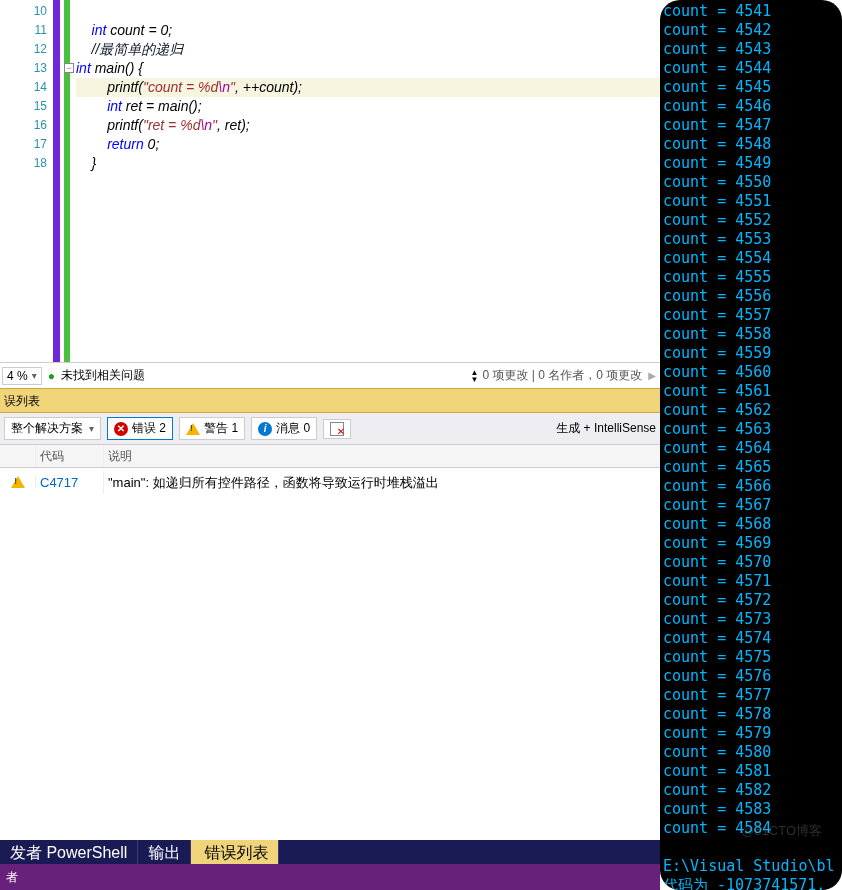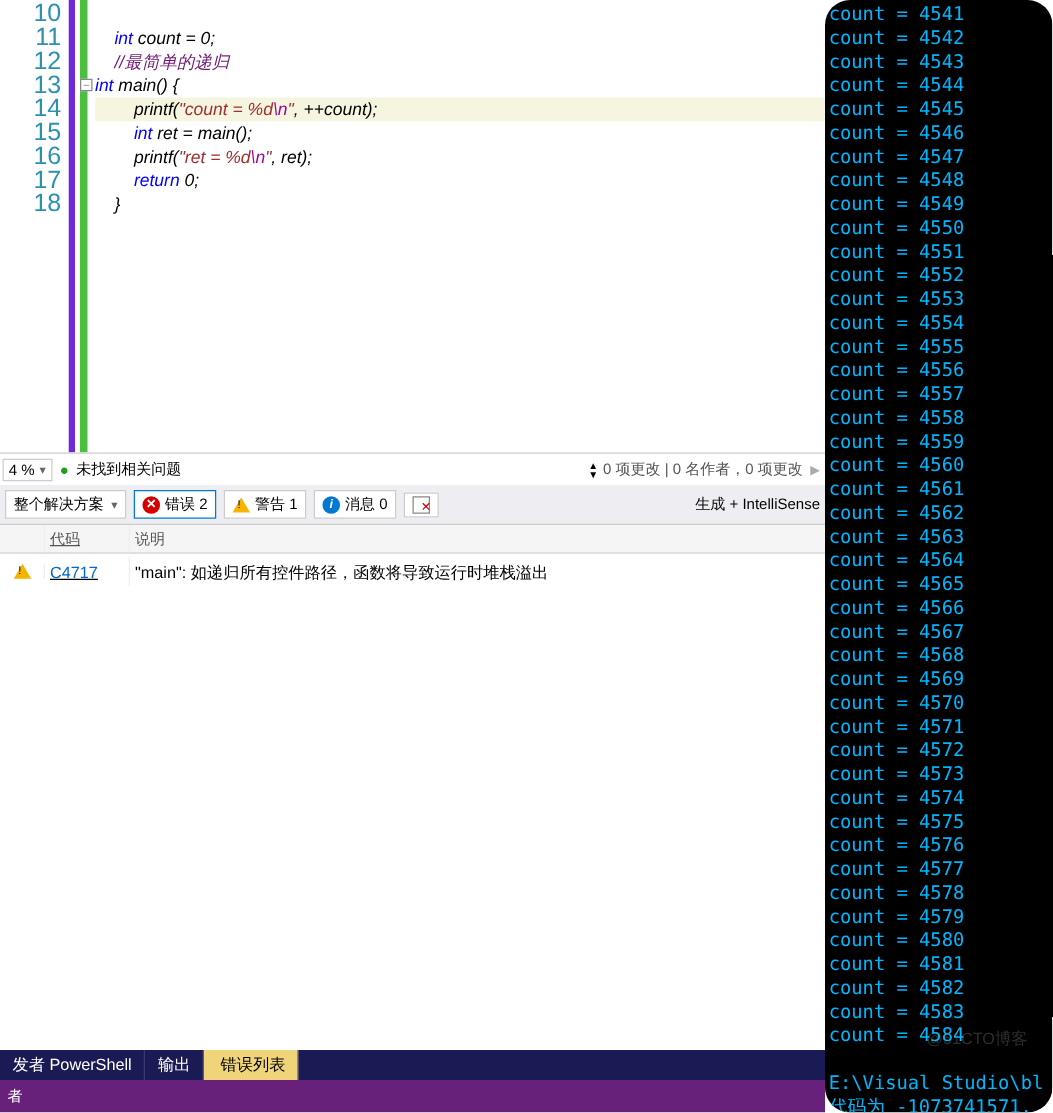--- a/index.html
+++ b/index.html
@@ -5,29 +5,29 @@
 * { margin: 0; padding: 0; box-sizing: border-box; font-family: "Microsoft YaHei", "Segoe UI", Tahoma, sans-serif; }
 body { width: 842px; height: 890px; overflow: hidden; background: #fff; position: relative; }
 
 
 .main-area { display: flex; height: 890px; }
 .left-pane { flex: 0 0 660px; display: flex; flex-direction: column; background: #fff; }
 .right-pane { flex: 1; background: #000; overflow: hidden; position: relative; border-radius: 20px; }
 
 
 .editor { flex: 0 0 auto; display: flex; height: 362px; background: #fff; }
-.gutter { width: 60px; background: #fff; color: #2b91af; text-align: right; padding-right: 6px; font-family: Consolas, "Courier New", monospace; font-size: 20px; line-height: 19px; padding-top: 2px; border-right: 5px solid #6d28d9; }
+.gutter { width: 60px; background: #fff; color: #2b91af; text-align: right; padding-right: 6px; font-family: Consolas, "Courier New", monospace; font-size: 12px; line-height: 19px; padding-top: 2px; border-right: 7px solid #6d28d9; }
 .gutter div { height: 19px; }
 .marker-strip { width: 10px; background: #fff; border-right: 6px solid #4abf40; }
 .code { flex: 1; font-family: Consolas, "Courier New", monospace; font-size: 14px; line-height: 19px; padding-top: 2px; padding-left: 6px; white-space: pre; position: relative; }
 .code-line { height: 19px; position: relative; font-style: italic; }
 .kw { color: #0000ff; }
 .str { color: #a03030; }
 .esc { color: #a000a0; }
-.cmt { color: #701a75; }
+.cmt { color: #0f172a; }
 .highlight-line { background: #f5f5e0; }
 .collapse-box { position: absolute; left: -12px; top: 4px; width: 10px; height: 10px; border: 1px solid #888; font-size: 9px; line-height: 8px; text-align: center; color: #888; background: #fff; }
 .collapse-box::before { content: "−"; }
 
 
 .status-bar { height: 26px; background: #fff; border-top: 1px solid #ccc; display: flex; align-items: center; font-size: 12px; color: #000; }
 .status-left { display: flex; align-items: center; padding-left: 2px; }
 .zoom-dd { background: #fff; border: 1px solid #ccc; padding: 1px 4px; display: flex; align-items: center; }
 .zoom-dd::after { content: "▾"; font-size: 10px; margin-left: 4px; color: #666; }
 .check-icon { color: #1e9e1e; margin: 0 6px; font-weight: bold; }
@@ -43,30 +43,30 @@
 .pill { border: 1px solid #ccc; background: #fff; padding: 2px 6px; display: flex; align-items: center; gap: 4px; }
 .pill.sel { border: 1px solid #007acc; }
 .ico-err { display: inline-block; width: 14px; height: 14px; border-radius: 50%; background: #d40000; color: #fff; text-align: center; line-height: 14px; font-size: 10px; font-weight: bold; }
 .ico-warn { display: inline-block; width: 0; height: 0; border-left: 7px solid transparent; border-right: 7px solid transparent; border-bottom: 12px solid #f5b400; position: relative; }
 .ico-warn span { position: absolute; left: -3px; top: 0; font-size: 9px; color: #000; }
 .ico-info { display: inline-block; width: 14px; height: 14px; border-radius: 50%; background: #0078d4; color: #fff; text-align: center; line-height: 14px; font-size: 10px; font-weight: bold; font-style: italic; }
 .ico-clear { display: inline-block; width: 14px; height: 14px; background: #fff; border: 1px solid #888; position: relative; }
 .ico-clear::after { content: "✕"; color: #c00; font-size: 10px; position: absolute; right: -2px; bottom: -2px; }
 .errlist-header { height: 23px; background: #f5f5f5; border-bottom: 1px solid #ccc; display: flex; font-size: 12px; color: #555; }
 .col-icon { width: 36px; border-right: 1px solid #eee; }
-.col-code { width: 68px; padding-left: 4px; border-right: 1px solid #eee; line-height: 23px; text-decoration: underline; }
+.col-code { width: 68px; padding-left: 4px; border-right: 1px solid #eee; line-height: 23px; }
 .col-desc { flex: 1; padding-left: 4px; line-height: 23px; }
 .errlist-body { flex: 1; background: #fff; font-size: 13px; }
 .err-row { display: flex; height: 28px; align-items: center; }
 .err-row .col-icon { display: flex; justify-content: center; align-items: center; }
 .err-row .col-code a { color: #0066cc; text-decoration: none; }
 .err-row .col-desc { color: #000; }
 
 
-.bottom-tabs { height: 24px; background: #1a1a55; color: #fff; display: flex; align-items: stretch; font-size: 13px; }
+.bottom-tabs { height: 24px; background: #1a1a55; color: #fff; display: flex; align-items: stretch; font-size: 16px; }
 .btab { padding: 3px 10px; border-right: 1px solid #3a3a75; }
 .btab.active { background: #f0d47a; color: #000; padding-left: 13px; }
 .statusbar-2 { height: 26px; background: #68217a; color: #fff; font-size: 12px; padding-left: 6px; line-height: 26px; }
 .console { padding: 2px 4px 2px 3px; font-family: Consolas, "SimSun", monospace; font-size: 15px; line-height: 19px; color: #00b7ff; background: #000; white-space: pre; }
 
 
 .watermark { position: absolute; right: 20px; bottom: 50px; font-size: 13px; color: rgba(128,128,128,.35); pointer-events: none; }
 </style>
 </head>
 <body>
@@ -101,20 +101,21 @@
       <div class="status-right">
         <span class="upd-arrows">
             <span>▲</span>
             <span>▼</span>
           </span>
         <span>0 项更改 | 0 名作者，0 项更改</span>
         <span class="nav-tri">▶</span>
       </div>
     </div>
 
+    <div class="errlist-title">误列表</div>
     <div class="errlist-toolbar">
       <div class="combo">
           <span>整个解决方案</span>
         </div>
       <div class="pill sel">
           <span class="ico-err">✕</span>
           <span>错误 2</span>
         </div>
       <div class="pill">
           <span class="ico-warn">

